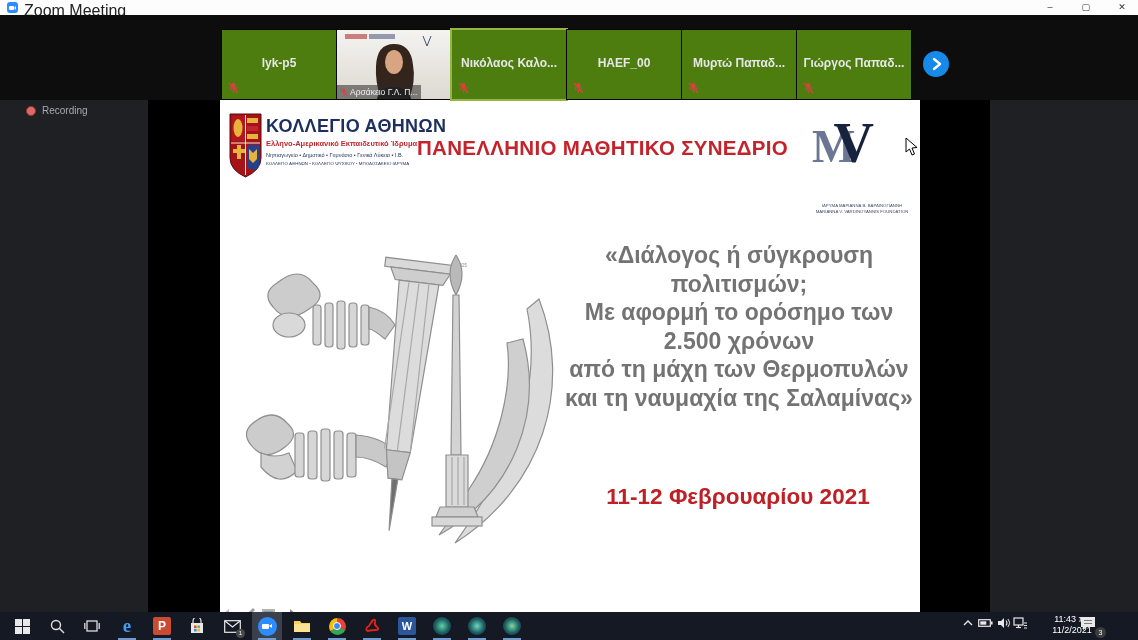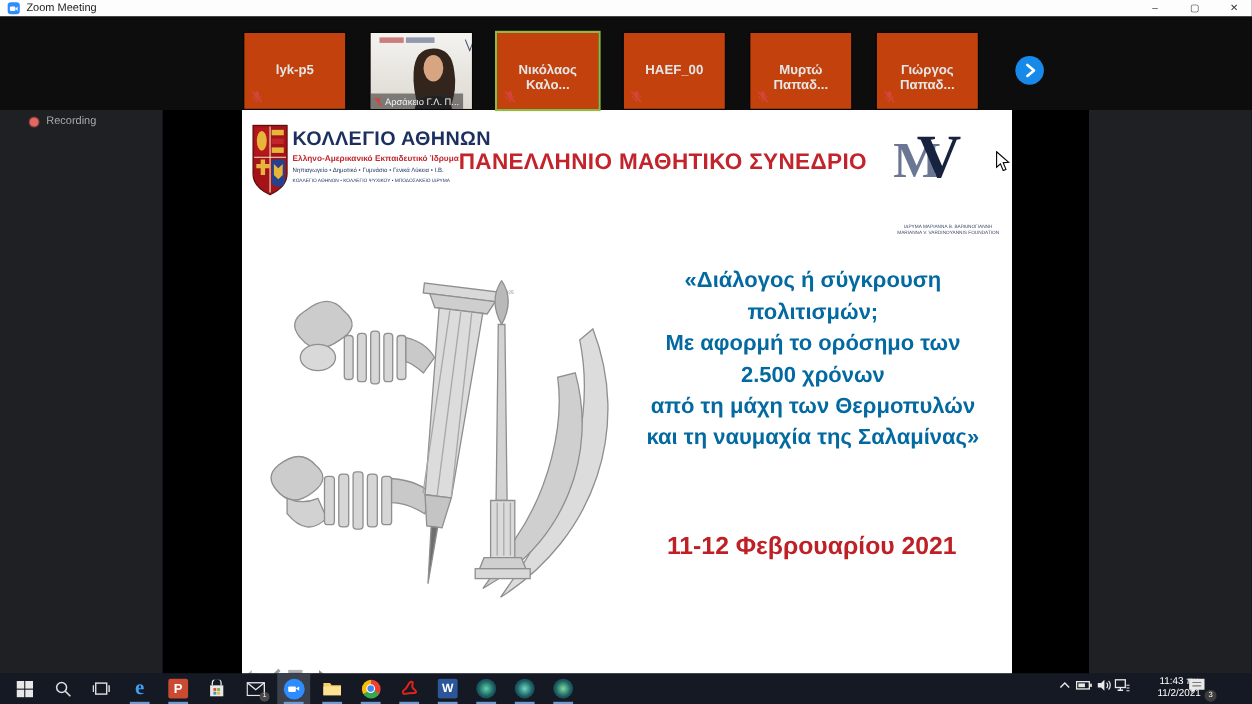--- a/index.html
+++ b/index.html
@@ -1,31 +1,31 @@
 <!DOCTYPE html>
 <html><head>
 <meta charset="utf-8">
 <style>
   html,body{margin:0;padding:0;width:1138px;height:640px;overflow:hidden;
     font-family:"Liberation Sans",sans-serif;background:#0b0b0b;}
   .abs{position:absolute;}
   
   #titlebar{left:0;top:0;width:1138px;height:15px;background:#fdfdfd;}
-  #title-text{left:24px;top:2px;font-size:10px;color:#222;}
+  #title-text{left:24px;top:2px;font-size:16px;color:#222;}
   .zoom-app-icon{left:7px;top:2px;width:11px;height:11px;border-radius:3px;background:#2d8cff;}
   .zoom-app-icon i{position:absolute;left:2px;top:3.5px;width:4.5px;height:4px;background:#fff;border-radius:1px;}
   .zoom-app-icon b{position:absolute;left:7px;top:3.5px;width:0;height:0;border-top:2px solid transparent;border-bottom:2px solid transparent;border-right:2.5px solid #fff;}
   .winctl{top:0px;width:30px;height:15px;text-align:center;font-size:9px;color:#333;line-height:15px;cursor:default;}
   
   #content{left:0;top:15px;width:1138px;height:597px;background:#0d0d0d;}
   .sidefill{top:85px;width:148px;height:527px;background:#1e2023;}
   #share-area{left:148px;top:85px;width:842px;height:527px;background:#000;}
   #slide{left:220px;top:85px;width:700px;height:527px;background:#ffffff;}
   
-  .tile{top:15px;width:92px;height:69px;background:#c2410c;outline:1px solid #060606;}
+  .tile{top:15px;width:114px;height:69px;background:#4d7c0f;outline:1px solid #060606;}
   .tile .tname{position:absolute;left:0;right:0;top:26px;text-align:center;color:#e6e6e6;font-size:12px;font-weight:600;}
   .tile.active{outline:2px solid #95b546;}
   .mic{position:absolute;left:6px;bottom:5px;}
   #video-tile-inner{position:absolute;inset:0;background:linear-gradient(#f4f3f0,#ddd9d2);overflow:hidden;}
   #video-label{position:absolute;left:0;bottom:0;background:rgba(40,40,40,.55);color:#f0f0f0;
     font-size:8.5px;padding:2px 4px 2px 3px;display:flex;align-items:center;gap:2px;max-width:95px;white-space:nowrap;}
   #next-participants{left:923px;top:36px;width:26px;height:26px;border-radius:50%;background:#1789e8;cursor:pointer;}
   
   #recording{left:26px;top:90px;display:flex;align-items:center;gap:6px;}
   #rec-dot{width:8px;height:8px;border-radius:50%;background:#e06a63;border:1px solid #8d3a36;}
@@ -36,22 +36,22 @@
   #college-sub{font-size:7.5px;color:#c2262c;margin-top:2px;font-weight:bold;}
   #college-l3{font-size:5.5px;margin-top:4px;}
   #college-l4{font-size:4.4px;margin-top:3px;}
   #college-year{left:237px;top:163px;font-size:4.5px;color:#8a8a8a;}
   #main-title{left:410px;top:121px;width:385px;text-align:center;color:#c3242b;
     font-size:20.5px;font-weight:bold;letter-spacing:.3px;}
   #mv-logo{left:812px;top:96px;width:100px;text-align:left;}
   #mv-m{font-family:"Liberation Serif",serif;font-size:46px;color:#6a7694;font-weight:bold;}
   #mv-v{font-family:"Liberation Serif",serif;font-size:56px;color:#17223f;font-weight:bold;margin-left:-22px;}
   #mv-caption{left:804px;top:188px;width:116px;text-align:center;color:#3e4a66;font-size:4.3px;line-height:6px;}
-  #quote{left:560px;top:226px;width:358px;text-align:center;color:#0369a1;
-    font-size:20px;font-weight:bold;line-height:28.5px;}
+  #quote{left:560px;top:226px;width:358px;text-align:center;color:#737373;
+    font-size:23px;font-weight:bold;line-height:28.5px;}
   #slide-date{left:588px;top:469px;width:300px;text-align:center;color:#bf2026;font-size:22.5px;font-weight:bold;}
   #slidenav{left:221px;top:592px;display:flex;gap:5px;align-items:center;}
   
   #taskbar{left:0;top:612px;width:1138px;height:28px;background:#151923;}
   .tb{top:612px;width:30px;height:28px;display:flex;align-items:center;justify-content:center;cursor:pointer;}
   .tb.run::after{content:"";position:absolute;bottom:0;left:6px;width:18px;height:2px;background:#6f9bd1;}
   .tb.activeapp{background:#3a414c;}
   .trayicon{top:617px;cursor:pointer;}
   #lang{left:1022px;top:654px;color:#fff;font-size:9.5px;cursor:pointer;}
   #clock{left:1040px;top:614px;width:64px;color:#fff;font-size:9px;line-height:11px;text-align:center;cursor:pointer;}

